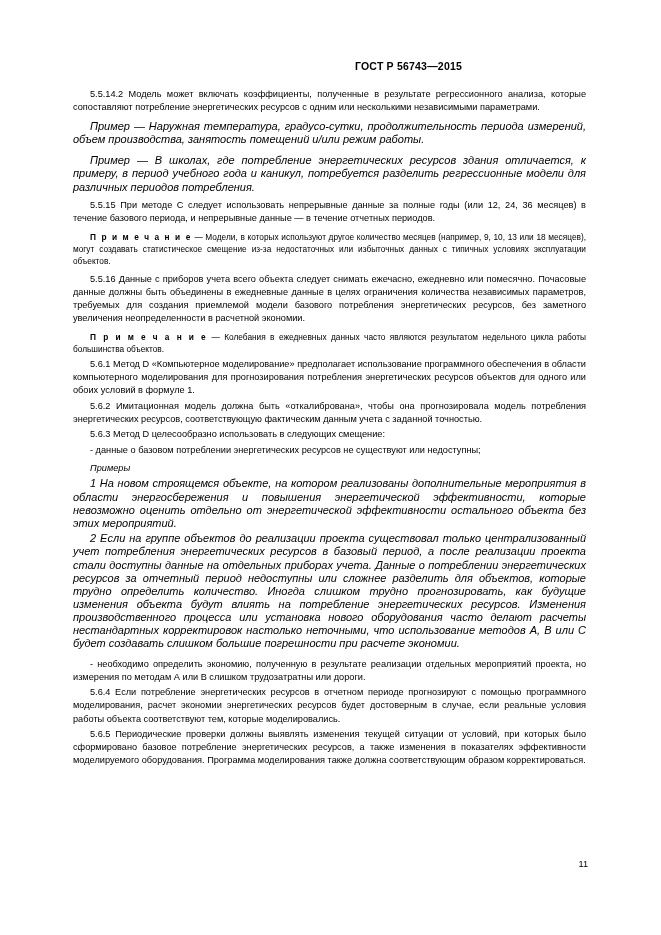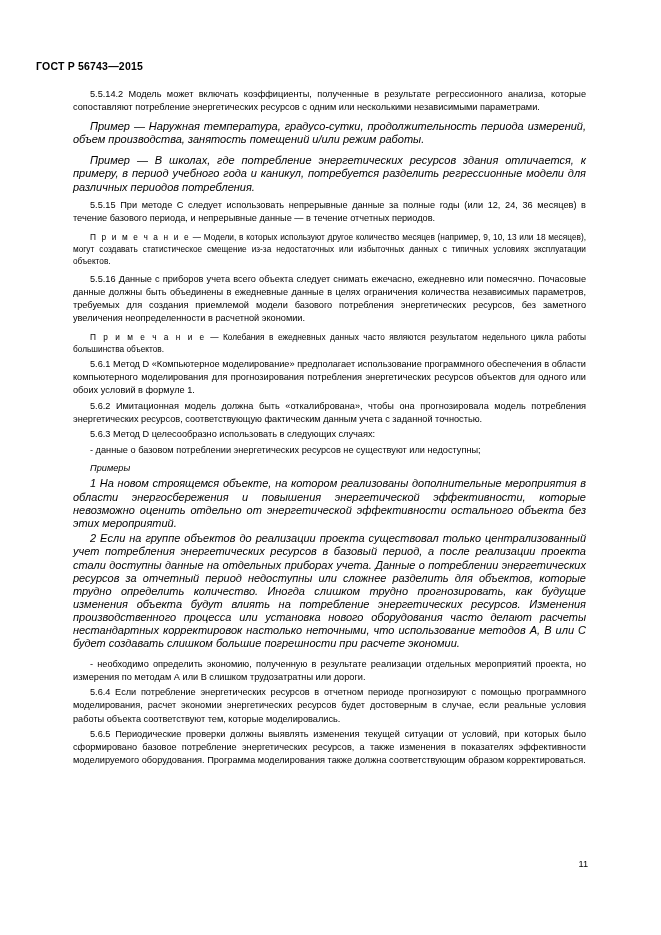--- a/index.html
+++ b/index.html
@@ -19,20 +19,21 @@
     position: absolute;
     left: 0; top: 0;
     width: 661px;
     height: 935px;
   }
   .header {
     position: absolute;
     left: 0;
     top: 60px;
     width: 535px;
+    text-align: right;
     padding-right: 73px;
     box-sizing: border-box;
     font-size: 10.5px;
     font-weight: bold;
     letter-spacing: 0.2px;
     padding-left: 36px;
   }
   .content {
     position: absolute;
     left: 73px;
@@ -59,20 +60,21 @@
   }
   .note {
     text-indent: 17px;
     margin-bottom: 2.5px;
     font-size: 8.3px;
     line-height: 12.2px;
     text-align: justify;
   }
   .note .lbl {
     letter-spacing: 1.4px;
+    font-weight: bold;
   }
   .section-head {
     font-size: 9.6px;
     font-weight: bold;
     margin-top: 11px;
     margin-bottom: 6px;
     text-indent: 0;
     text-align: left;
   }
   .examples-head {
@@ -110,21 +112,21 @@
     <div class="spacer-xs"></div>
     <p class="note"><span class="lbl">П р и м е ч а н и е</span><span> — Модели, в которых используют другое количество месяцев (например, 9, 10, 13 или 18 месяцев), могут создавать статистическое смещение из-за недостаточных или избыточных данных с типичных условиях эксплуатации объектов.</span></p>
     <div class="spacer-xs"></div>
     <p class="para">5.5.16 Данные с приборов учета всего объекта следует снимать ежечасно, ежедневно или помесячно. Почасовые данные должны быть объединены в ежедневные данные в целях ограничения количества независимых параметров, требуемых для создания приемлемой модели базового потребления энергетических ресурсов, без заметного увеличения неопределенности в расчетной экономии.</p>
     <div class="spacer-xs"></div>
     <p class="note"><span class="lbl">П р и м е ч а н и е</span><span> — Колебания в ежедневных данных часто являются результатом недельного цикла работы большинства объектов.</span></p>
 
 
     <p class="para">5.6.1 Метод D «Компьютерное моделирование» предполагает использование программного обеспечения в области компьютерного моделирования для прогнозирования потребления энергетических ресурсов объектов для одного или обоих условий в формуле 1.</p>
     <p class="para">5.6.2 Имитационная модель должна быть «откалибрована», чтобы она прогнозировала модель потребления энергетических ресурсов, соответствующую фактическим данным учета с заданной точностью.</p>
-    <p class="para">5.6.3 Метод D целесообразно использовать в следующих случаях:</p>
+    <p class="para">5.6.3 Метод D целесообразно использовать в следующих смещение:</p>
     <p class="para">- данные о базовом потреблении энергетических ресурсов не существуют или недоступны;</p>
     <p class="examples-head">Примеры</p>
     <p class="example">1 На новом строящемся объекте, на котором реализованы дополнительные мероприятия в области энергосбережения и повышения энергетической эффективности, которые невозможно оценить отдельно от энергетической эффективности остального объекта без этих мероприятий.</p>
     <p class="example">2 Если на группе объектов до реализации проекта существовал только централизованный учет потребления энергетических ресурсов в базовый период, а после реализации проекта стали доступны данные на отдельных приборах учета. Данные о потреблении энергетических ресурсов за отчетный период недоступны или сложнее разделить для объектов, которые трудно определить количество. Иногда слишком трудно прогнозировать, как будущие изменения объекта будут влиять на потребление энергетических ресурсов. Изменения производственного процесса или установка нового оборудования часто делают расчеты нестандартных корректировок настолько неточными, что использование методов А, В или С будет создавать слишком большие погрешности при расчете экономии.</p>
     <div class="spacer-sm"></div>
     <p class="para">- необходимо определить экономию, полученную в результате реализации отдельных мероприятий проекта, но измерения по методам А или В слишком трудозатратны или дороги.</p>
     <p class="para">5.6.4 Если потребление энергетических ресурсов в отчетном периоде прогнозируют с помощью программного моделирования, расчет экономии энергетических ресурсов будет достоверным в случае, если реальные условия работы объекта соответствуют тем, которые моделировались.</p>
     <p class="para">5.6.5 Периодические проверки должны выявлять изменения текущей ситуации от условий, при которых было сформировано базовое потребление энергетических ресурсов, а также изменения в показателях эффективности моделируемого оборудования. Программа моделирования также должна соответствующим образом корректироваться.</p>
   </div>
 

